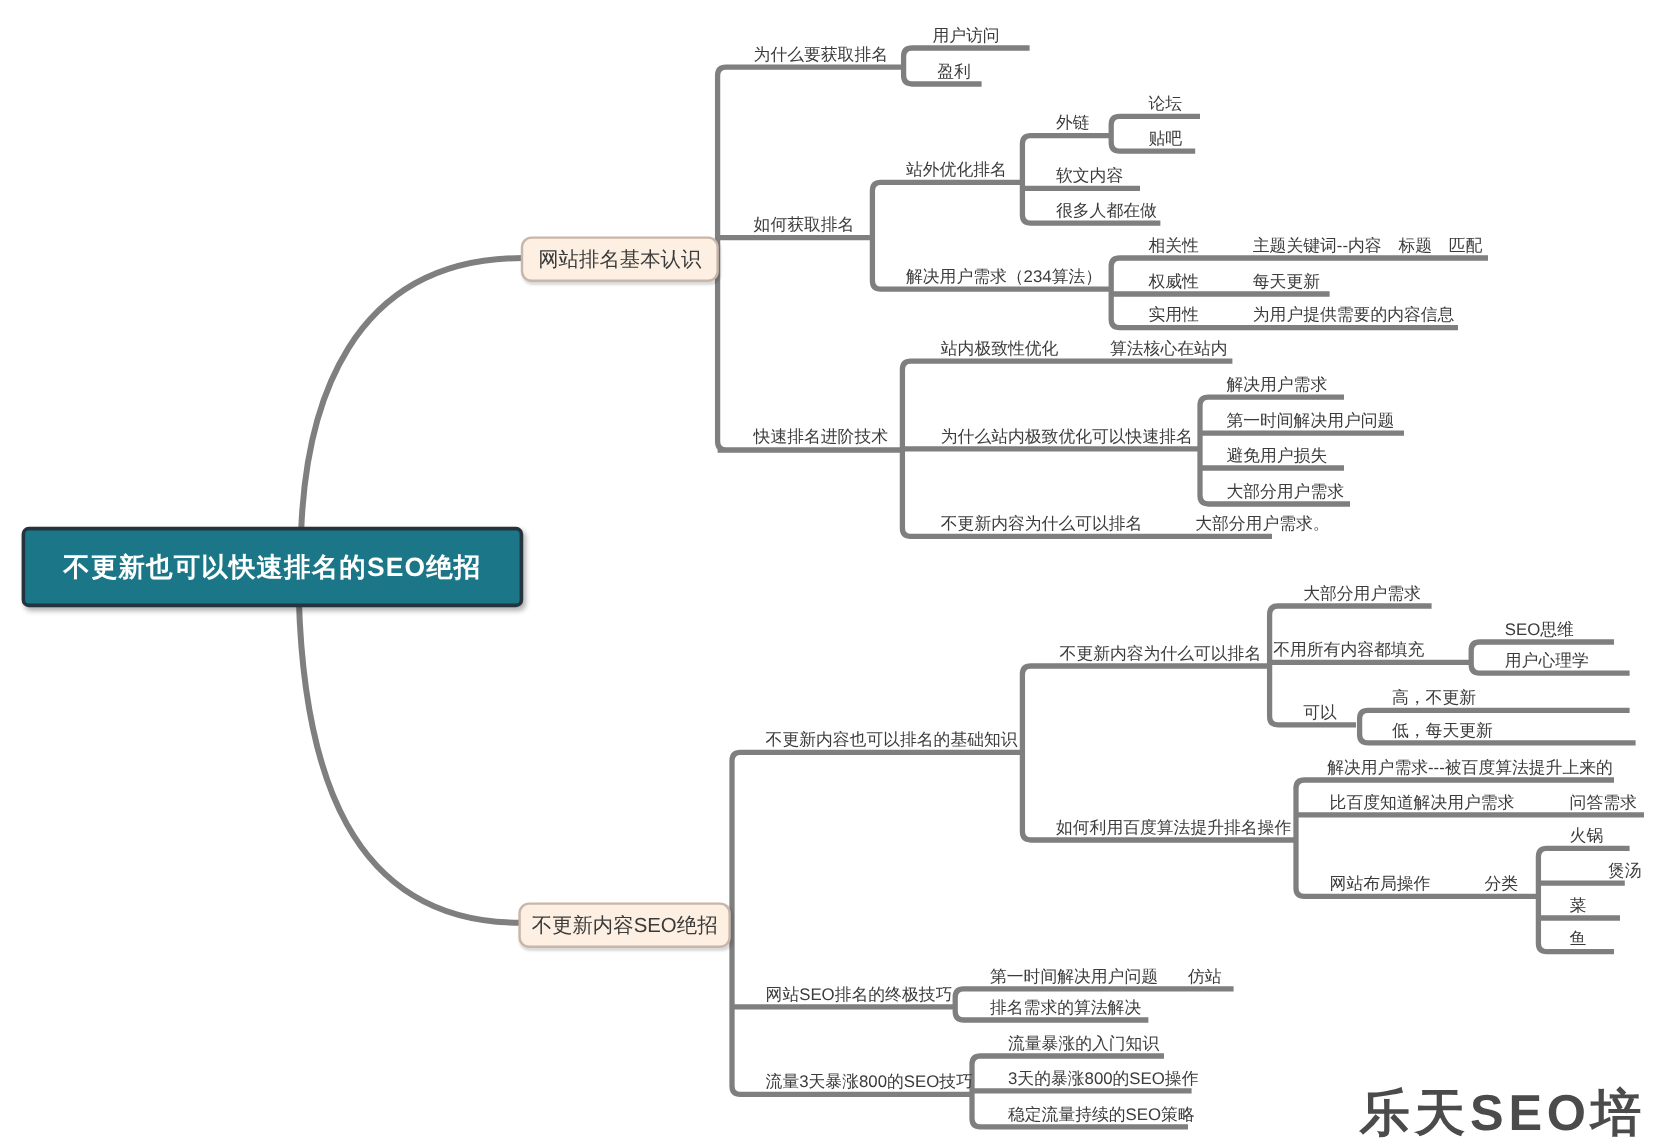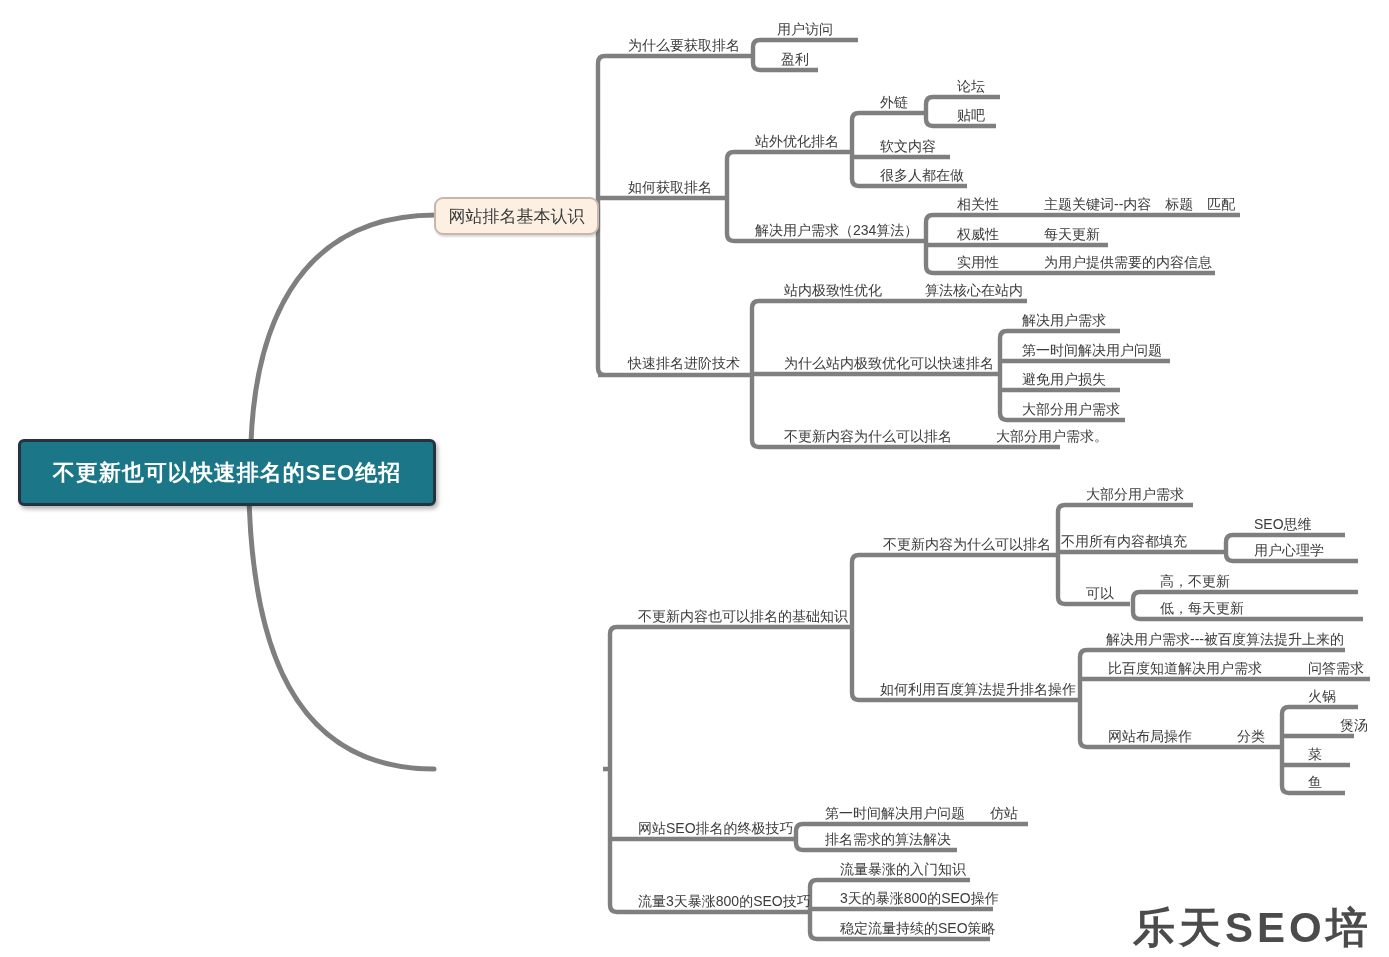--- a/index.html
+++ b/index.html
@@ -90,20 +90,23 @@
       M810,909 L993,909
       M817,939 L990,939"></path>
   </svg>
 
   <div class="box central" style="left:18px;top:439px;width:412px;height:61px">
     <span>不更新也可以快速排名的SEO绝招</span>
   </div>
   <div class="box topic" style="left:434px;top:197px;width:161px;height:34px">
     <span>网站排名基本认识</span>
   </div>
+  <div class="box topic" style="left:432px;top:752px;width:173px;height:34px">
+    <span>不更新内容SEO绝招</span>
+  </div>
 
   <div class="label" style="left:628px;top:38px">为什么要获取排名</div>
   <div class="label" style="left:777px;top:22px">用户访问</div>
   <div class="label" style="left:781px;top:52px">盈利</div>
   <div class="label" style="left:628px;top:180px">如何获取排名</div>
   <div class="label" style="left:755px;top:134px">站外优化排名</div>
   <div class="label" style="left:880px;top:95px">外链</div>
   <div class="label" style="left:957px;top:79px">论坛</div>
   <div class="label" style="left:957px;top:108px">贴吧</div>
   <div class="label" style="left:880px;top:139px">软文内容</div>

